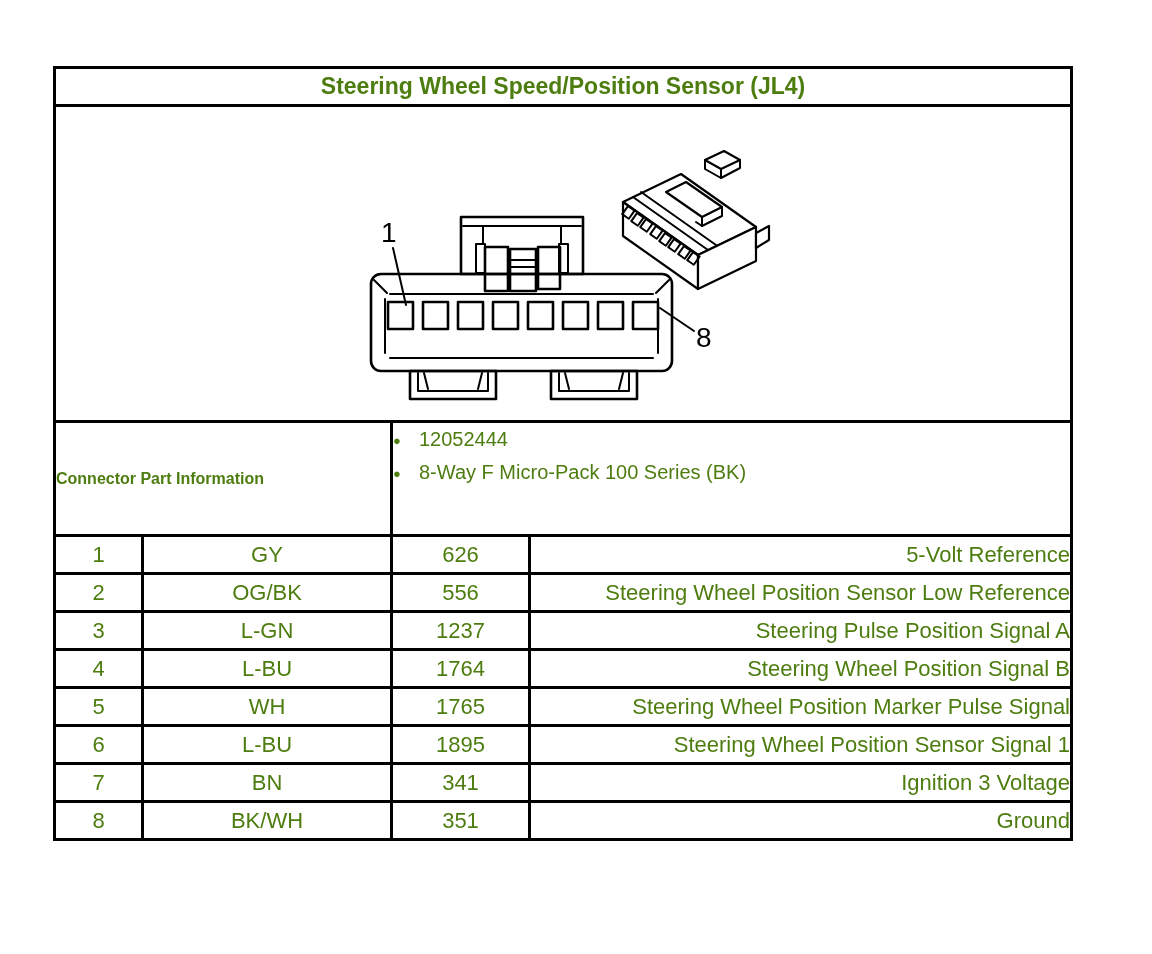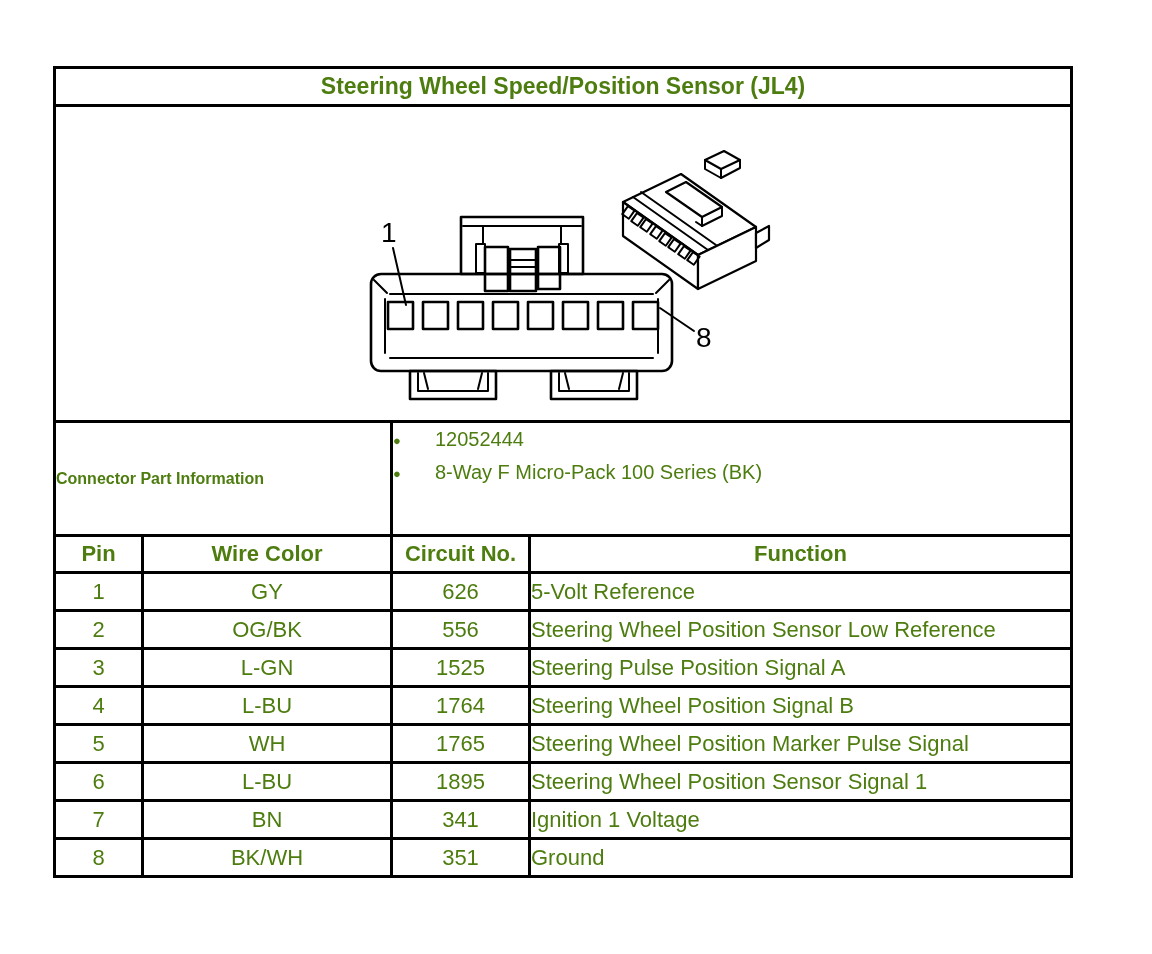--- a/index.html
+++ b/index.html
@@ -48,42 +48,42 @@
   .partinfo-list-cell {
     vertical-align: top;
     padding: 12px 0 0 62px;
   }
   .partinfo-list-cell ul {
     margin: 0; padding: 0;
     list-style: none;
     font-size: 20px;
     line-height: 33px;
   }
-  .partinfo-list-cell li { position: relative; padding-left: 42px; }
+  .partinfo-list-cell li { position: relative; padding-left: 26px; }
   .partinfo-list-cell li::before {
     content: "\25CF";
     position: absolute;
     left: 0; top: 1px;
     font-size: 13px;
   }
   th.hdr {
     height: 37px;
     text-align: center;
     vertical-align: middle;
     font-weight: bold;
     font-size: 22px;
   }
   td.data {
     height: 38px;
     text-align: center;
     vertical-align: middle;
     font-size: 22px;
   }
   td.func {
-    text-align: left;
+    text-align: right;
     padding-left: 4px;
   }
   svg.diagram { display: block; }
   svg.diagram .ln   { fill: none; stroke: #000; stroke-width: 2.6; stroke-linejoin: round; stroke-linecap: round; }
   svg.diagram .ln2  { fill: none; stroke: #000; stroke-width: 2;   stroke-linejoin: round; stroke-linecap: round; }
   svg.diagram .face { fill: #fff;  stroke: #000; stroke-width: 2.2; stroke-linejoin: round; }
   svg.diagram text  { font-family: "Liberation Sans", sans-serif; font-size: 28px; fill: #000; }
 </style>
 </head>
 <body>
@@ -190,43 +190,37 @@
     <tr>
       <td class="partinfo-label-cell" colspan="2">Connector Part Information</td>
       <td class="partinfo-list-cell" colspan="2">
         <ul>
           <li>12052444</li>
           <li>8-Way F Micro-Pack 100 Series (BK)</li>
         </ul>
       </td>
     </tr>
 
-    <tr>
-      <th class="hdr">Pin</th>
-      <th class="hdr">Wire Color</th>
-      <th class="hdr">Circuit No.</th>
-      <th class="hdr">Function</th>
-    </tr>
 
     <tr>
       <td class="data">1</td>
       <td class="data">GY</td>
       <td class="data">626</td>
       <td class="data func">5-Volt Reference</td>
     </tr>
     <tr>
       <td class="data">2</td>
       <td class="data">OG/BK</td>
       <td class="data">556</td>
       <td class="data func">Steering Wheel Position Sensor Low Reference</td>
     </tr>
     <tr>
       <td class="data">3</td>
       <td class="data">L-GN</td>
-      <td class="data">1525</td>
+      <td class="data">1237</td>
       <td class="data func">Steering Pulse Position Signal A</td>
     </tr>
     <tr>
       <td class="data">4</td>
       <td class="data">L-BU</td>
       <td class="data">1764</td>
       <td class="data func">Steering Wheel Position Signal B</td>
     </tr>
     <tr>
       <td class="data">5</td>
@@ -237,21 +231,21 @@
     <tr>
       <td class="data">6</td>
       <td class="data">L-BU</td>
       <td class="data">1895</td>
       <td class="data func">Steering Wheel Position Sensor Signal 1</td>
     </tr>
     <tr>
       <td class="data">7</td>
       <td class="data">BN</td>
       <td class="data">341</td>
-      <td class="data func">Ignition 1 Voltage</td>
+      <td class="data func">Ignition 3 Voltage</td>
     </tr>
     <tr>
       <td class="data">8</td>
       <td class="data">BK/WH</td>
       <td class="data">351</td>
       <td class="data func">Ground</td>
     </tr>
   </tbody>
     </table>
 </div>

